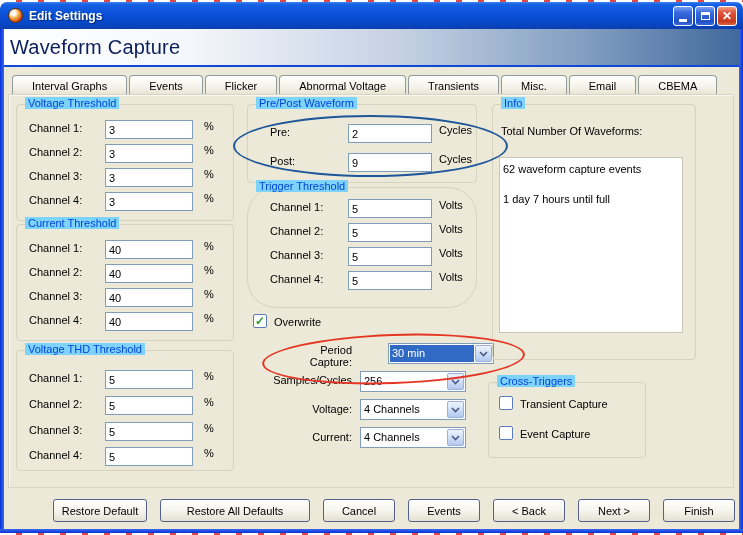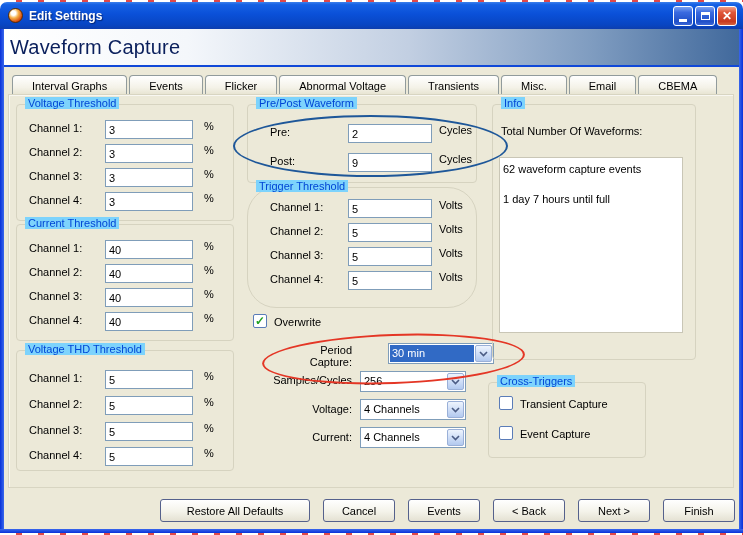--- a/index.html
+++ b/index.html
@@ -329,20 +329,21 @@
       <div class="checkrow" style="left:10px; top:13px;">
         <span class="checkbox"></span>
         <span>Transient Capture</span>
       </div>
       <div class="checkrow" style="left:10px; top:43px;">
         <span class="checkbox"></span>
         <span>Event Capture</span>
       </div>
     </div>
 
+    <button class="btn" style="left:49px;  width:94px;">Restore Default</button>
     <button class="btn" style="left:156px; width:150px;">Restore All Defaults</button>
     <button class="btn" style="left:319px; width:72px;">Cancel</button>
     <button class="btn" style="left:404px; width:72px;">Events</button>
     <button class="btn" style="left:574px; width:72px;">Next &gt;</button>
     <button class="btn" style="left:489px; width:72px;">&lt; Back</button>
     <button class="btn" style="left:659px; width:72px;">Finish</button>
   </div>
 
   <div class="ellipse blue"></div>
   <div class="ellipse red"></div>

